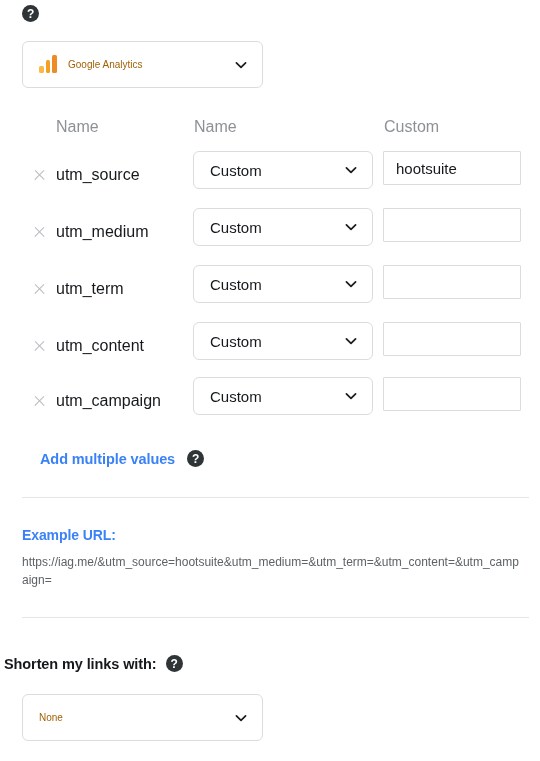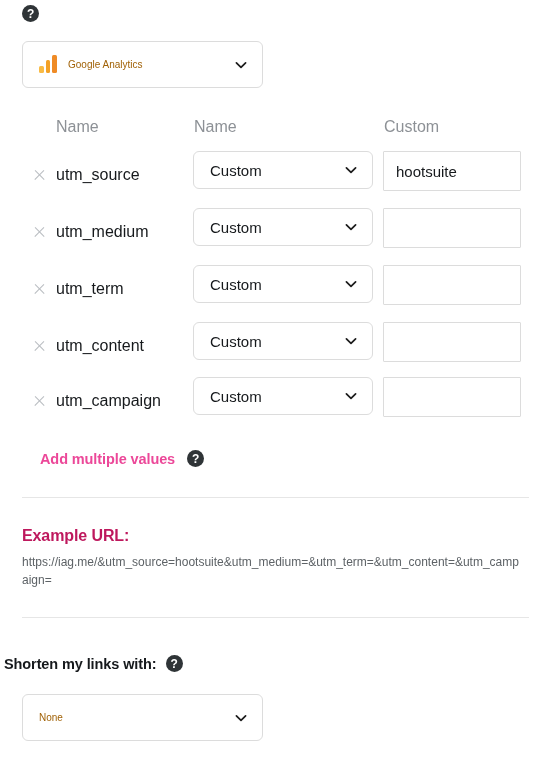--- a/index.html
+++ b/index.html
@@ -164,21 +164,21 @@
     flex: 1 1 auto;
     font-size: 15px;
     color: #16191c;
   }
 
   .value-input {
     position: absolute;
     left: 383px;
     top: 0;
     width: 138px;
-    height: 40px;
+    height: 34px;
     border: 1px solid #dcdcdc;
     border-radius: 1px;
     background: #ffffff;
     font-family: "Liberation Sans", "DejaVu Sans", sans-serif;
     font-size: 15px;
     color: #16191c;
     padding: 0 12px;
     outline: none;
   }
 
@@ -188,43 +188,43 @@
     left: 40px;
     top: 450px;
     display: flex;
     align-items: center;
     gap: 12px;
     cursor: pointer;
   }
   #add-multiple .link-text {
     font-size: 14.5px;
     font-weight: bold;
-    color: #ec4899;
+    color: #3b82f6;
     letter-spacing: -0.1px;
   }
 
   
   .divider {
     position: absolute;
     left: 22px;
     width: 507px;
     height: 1px;
     background: #e6e6e6;
   }
   #divider-1 { top: 497px; }
   #divider-2 { top: 617px; }
 
   
   #example-url-title {
     position: absolute;
     left: 22px;
     top: 527px;
-    font-size: 16px;
+    font-size: 14px;
     font-weight: bold;
-    color: #be185d;
+    color: #3b82f6;
     letter-spacing: -0.1px;
   }
   #example-url-value {
     position: absolute;
     left: 22px;
     top: 553px;
     width: 500px;
     font-size: 12px;
     line-height: 18px;
     color: #5d6266;

